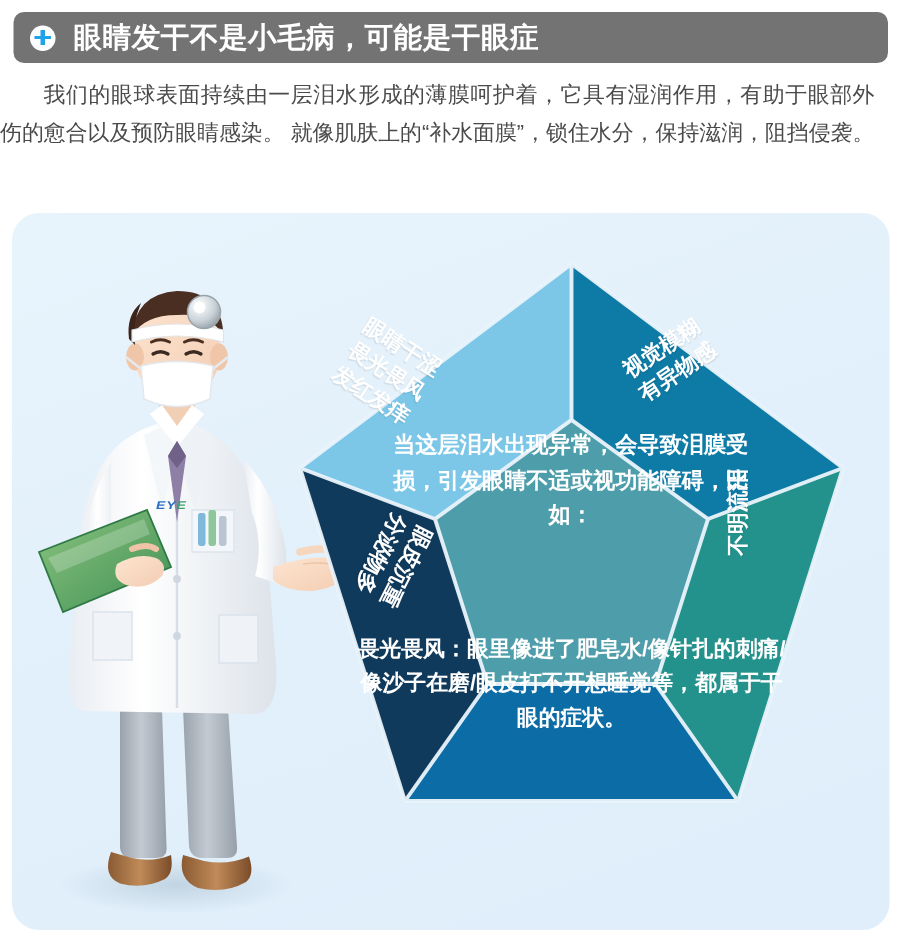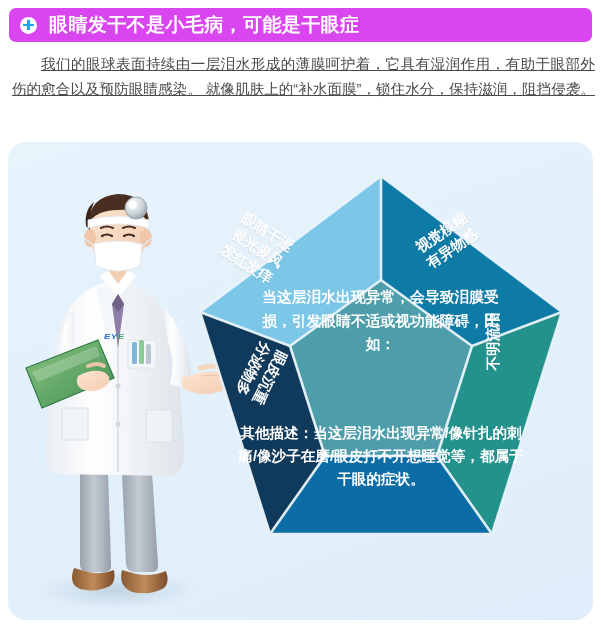--- a/index.html
+++ b/index.html
@@ -15,21 +15,21 @@
     position: relative;
   }
 
   
   .header-bar {
     position: absolute;
     left: 9px;
     top: 8px;
     width: 583px;
     height: 34px;
-    background: #d946ef;
+    background: #737373;
     border-radius: 7px;
     display: flex;
     align-items: center;
     box-sizing: border-box;
     padding-left: 11px;
   }
   .plus-icon {
     width: 17px;
     height: 17px;
     border-radius: 50%;
@@ -54,29 +54,28 @@
     font-size: 19px;
     font-weight: bold;
     letter-spacing: 0.4px;
     margin-left: 12px;
     white-space: nowrap;
   }
 
   
   .intro {
     position: absolute;
-    left: 12px;
+    left: 0;
     top: 52px;
     width: 583px;
     color: #4a4a4a;
     font-size: 14.6px;
     line-height: 25px;
     text-indent: 29px;
     text-align: justify;
-    text-decoration: underline;
   }
 
   
   .card {
     position: absolute;
     left: 8px;
     top: 142px;
     width: 585px;
     height: 478px;
     border-radius: 18px;
@@ -326,16 +325,16 @@
     </div>
     <div class="facet-label lbl-r">
       <div>不明流泪</div>
     </div>
     <div class="facet-label lbl-bl">
       <div>眼皮沉重</div>
       <div>分泌物多</div>
     </div>
 
     <div class="center-top-text">当这层泪水出现异常，会导致泪膜受损，引发眼睛不适或视功能障碍，比如：</div>
-    <div class="center-bottom-text">其他描述：当这层泪水出现异常/像针扎的刺痛/像沙子在磨/眼皮打不开想睡觉等，都属于干眼的症状。</div>
+    <div class="center-bottom-text">畏光畏风：眼里像进了肥皂水/像针扎的刺痛/像沙子在磨/眼皮打不开想睡觉等，都属于干眼的症状。</div>
   </div>
 
 </div>
 
 </body></html>

